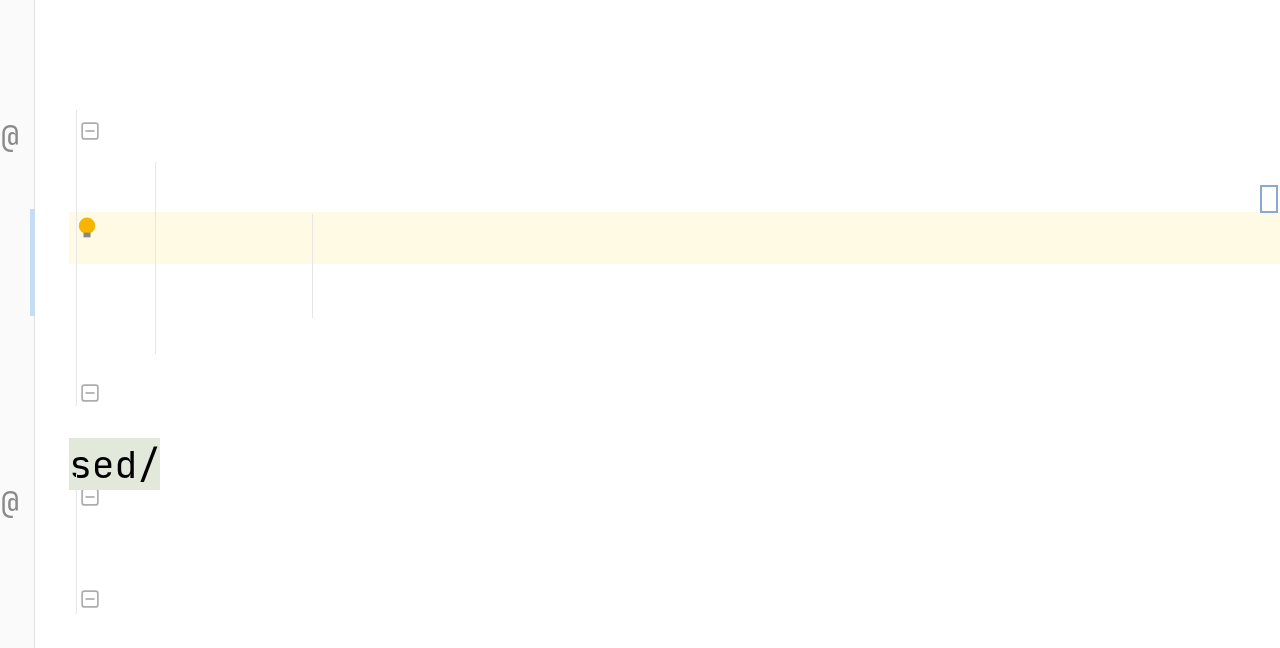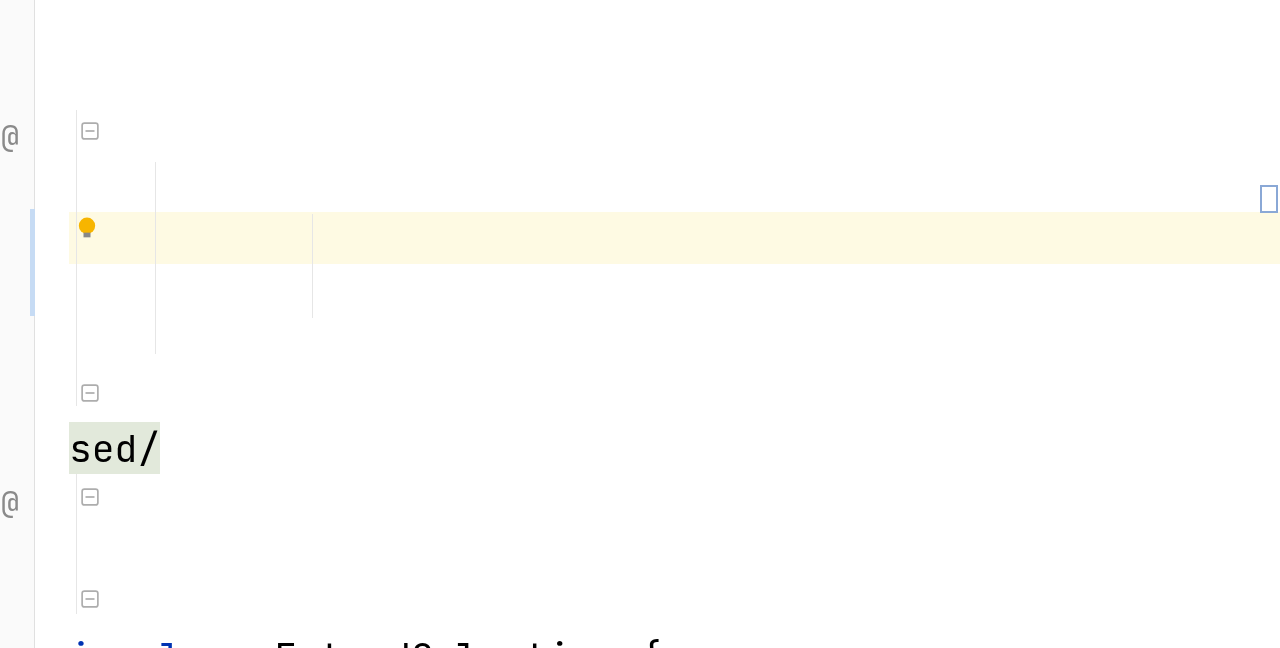--- a/index.html
+++ b/index.html
@@ -130,21 +130,21 @@
         <line class="fold-minus" x1="4" y1="8" x2="12" y2="8"></line>
       </svg>
   </div>
   <div class="code-area">
     <div class="current-line-bg" style="top:212px"></div>
     <div class="indent-guide" style="left:7px;top:110px;height:296px"></div>
     <div class="indent-guide" style="left:86px;top:162px;height:192px"></div>
     <div class="indent-guide" style="left:243px;top:214px;height:104px"></div>
     <div class="indent-guide" style="left:7px;top:474px;height:140px"></div>
 
-    <div class="line" style="margin-top:6px"><span class="selection-highlight text-normal">sed/</span></div>
+    <div class="line" style="margin-top:22px"><span class="selection-highlight text-normal">sed/</span></div>
 
     <div class="line"><span class="kw">ic</span><span> </span><span class="kw">class</span><span class="text-normal"> ExtendSelection {</span></div>
 
     
 
     
 
     
 
     

